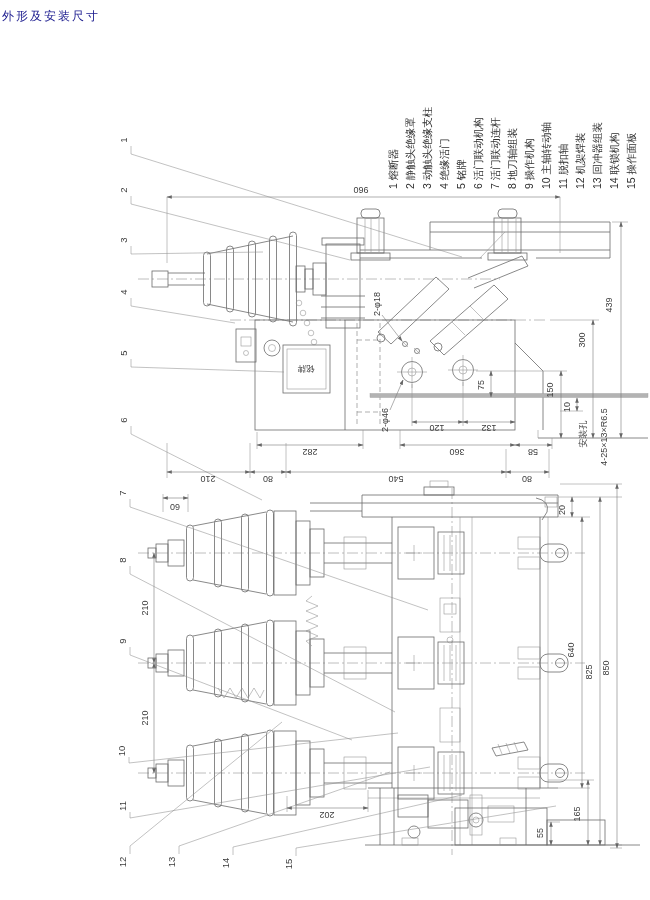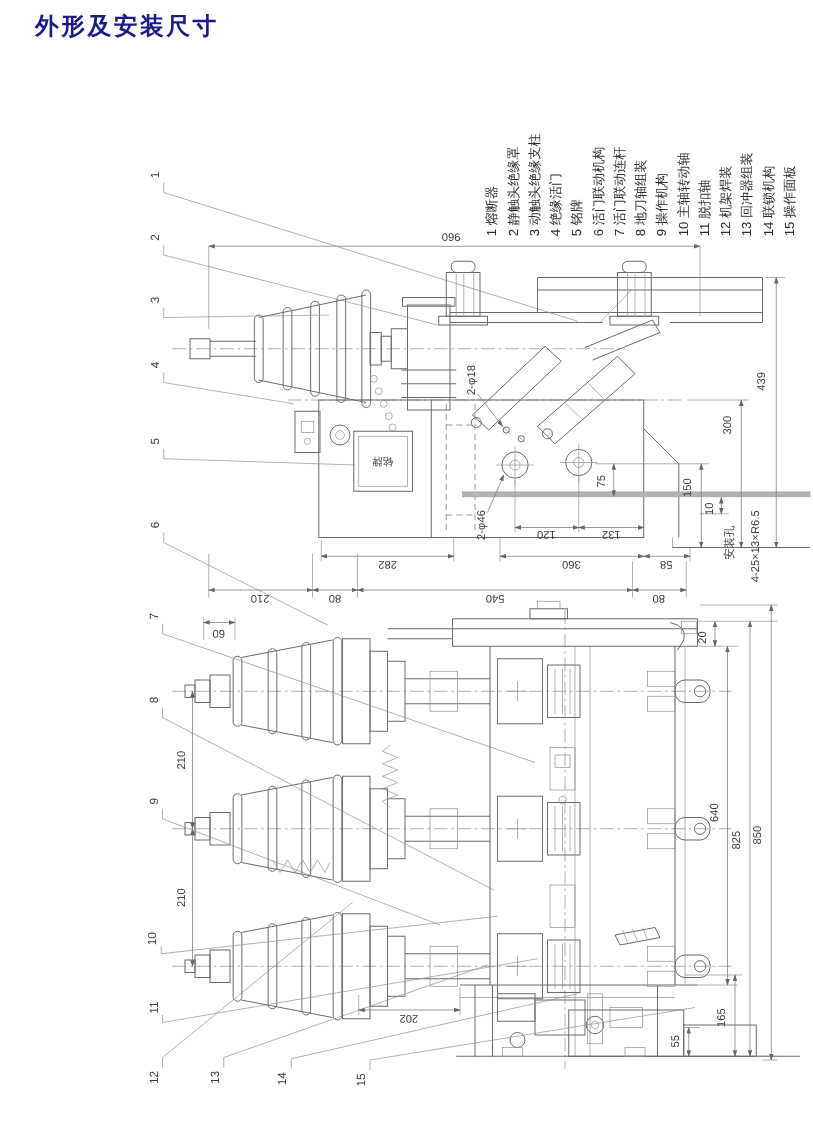--- a/index.html
+++ b/index.html
@@ -1,18 +1,18 @@
 <!DOCTYPE html>
 <html><head>
 <meta charset="utf-8">
 <style>
   html,body{margin:0;padding:0;background:#fff;}
   #page{position:relative;width:650px;height:900px;background:#fff;overflow:hidden;
         font-family:"Liberation Sans",sans-serif;}
-  .title{position:absolute;left:28px;top:8px;font-size:19px;font-weight:bold;
+  .title{position:absolute;left:2px;top:8px;font-size:12px;font-weight:normal;
          color:#1a1a8e;letter-spacing:2px;}
   svg{position:absolute;left:0;top:0;}
   .ln{stroke:#6b6b6b;stroke-width:.8;fill:none;}
   .lt{stroke:#8f8f8f;stroke-width:.55;fill:none;}
   .dim{stroke:#7a7a7a;stroke-width:.6;fill:none;}
   .cl{stroke:#8a8a8a;stroke-width:.55;fill:none;stroke-dasharray:11 3 2 3;}
   .dash{stroke:#7a7a7a;stroke-width:.6;fill:none;stroke-dasharray:5 3;}
   .panel{fill:#b3b3b3;stroke:#999;stroke-width:.4;}
   text{fill:#3c3c3c;font-family:"Liberation Sans",sans-serif;}
   .txt{font-size:9px;}

